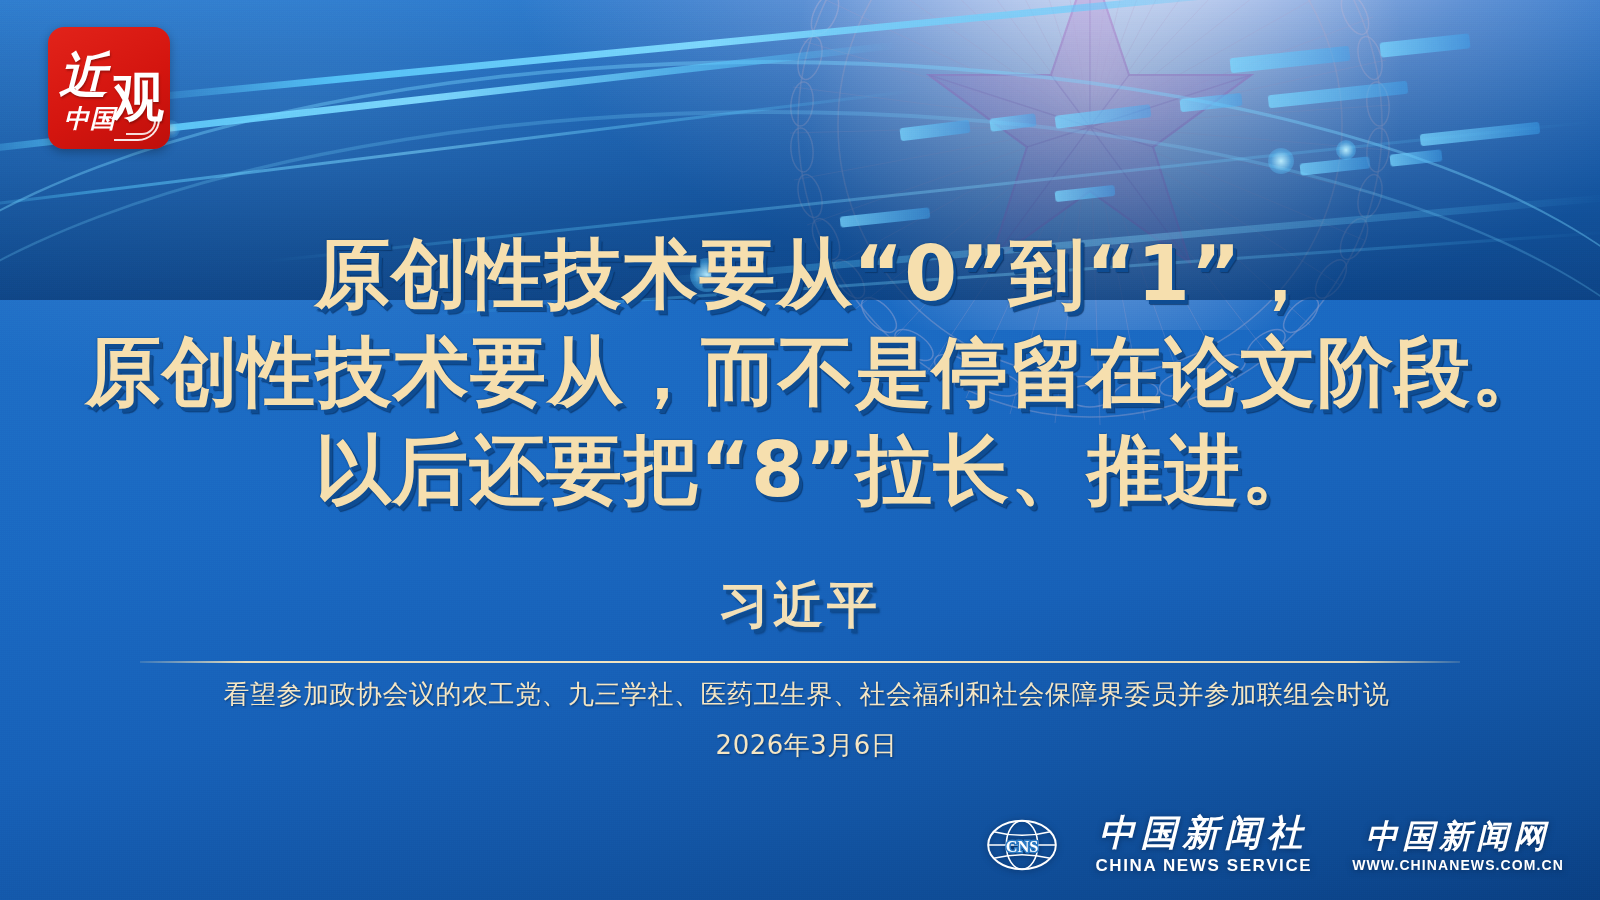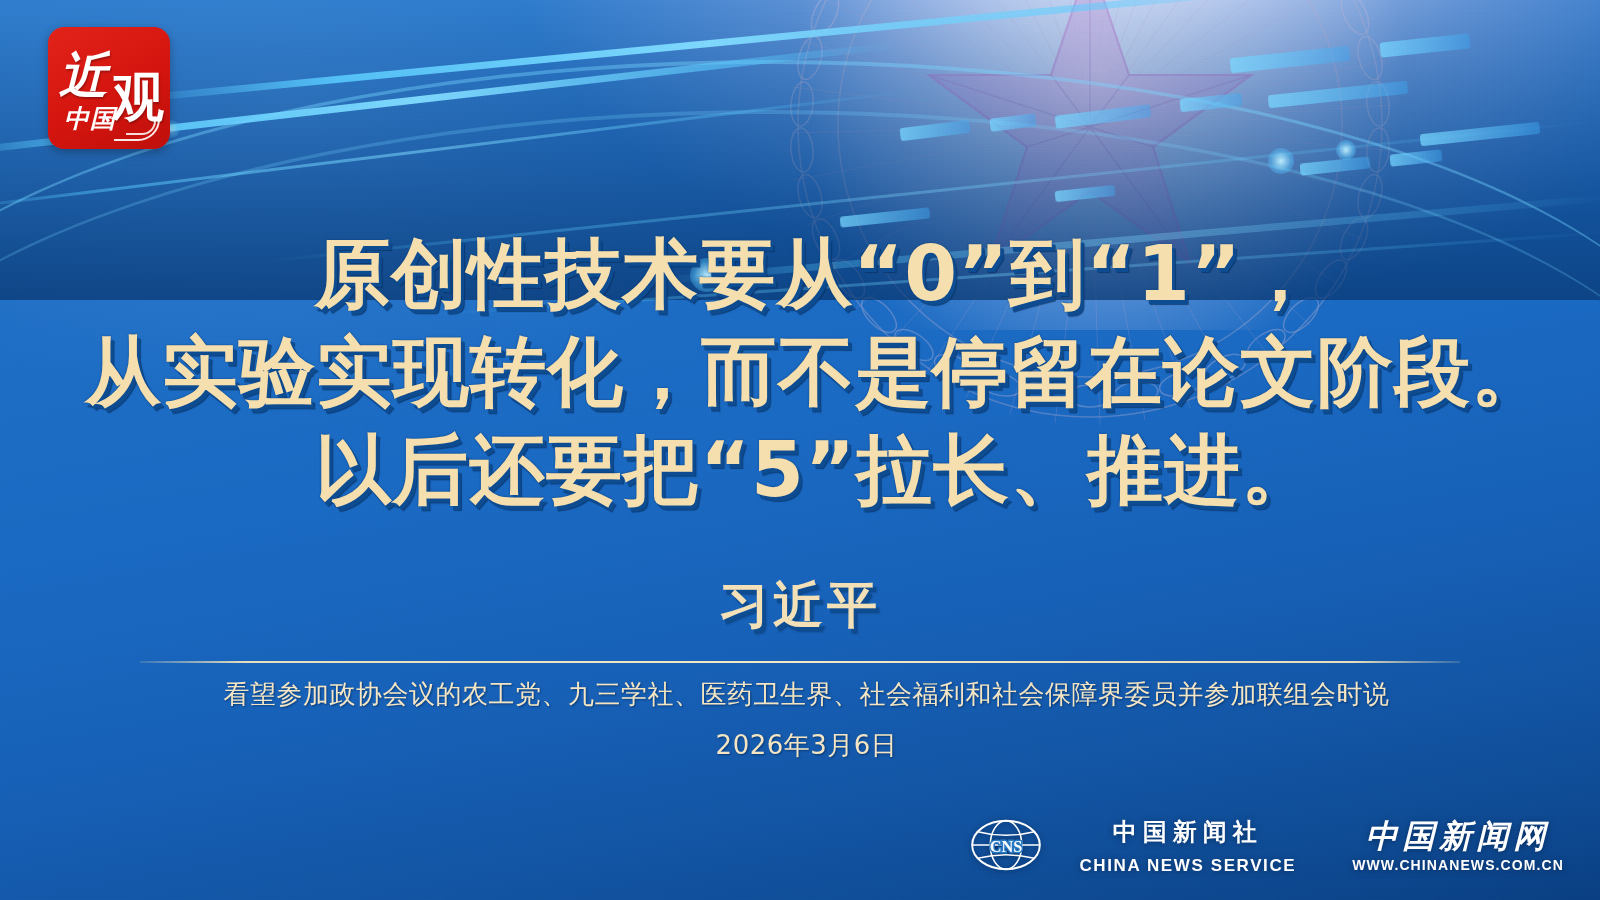--- a/index.html
+++ b/index.html
@@ -168,30 +168,31 @@
   .footer{
     position:absolute; right:36px; bottom:24px;
     display:flex; align-items:center; gap:36px;
     filter:drop-shadow(0 1px 3px rgba(0,20,50,.5));
   }
   .cns-globe{width:74px; height:58px;}
   .cns-block{display:flex; flex-direction:column; align-items:center;}
   .cns-cn{
     font-family:"DejaVu Serif","Liberation Serif",serif;
     font-weight:bold;
-    font-size:24px; color:#fff; letter-spacing:6px;
+    font-size:36px; color:#fff; letter-spacing:6px;
+    font-style:italic;
     line-height:36px;
   }
   .cns-en{
     font-family:"Liberation Sans",sans-serif;
     font-weight:bold;
     font-size:17px; color:#fff; letter-spacing:1.6px;
     margin-top:6px;
   }
-  .cnw-block{display:flex; flex-direction:column; align-items:center; margin-left:20px;}
+  .cnw-block{display:flex; flex-direction:column; align-items:center; margin-left:4px;}
   .cnw-cn{
     font-family:"DejaVu Serif","Liberation Serif",serif;
     font-weight:bold;
     font-size:32px; color:#fff; letter-spacing:5px;
     font-style:italic;
     line-height:36px;
   }
   .cnw-en{
     font-family:"Liberation Sans",sans-serif;
     font-weight:bold;
@@ -360,22 +361,22 @@
   <div class="logo">
     <div class="logo-jin">近</div>
     <div class="logo-guan">观</div>
     <div class="logo-zhongguo">中国</div>
     <div class="logo-swirl"></div>
     <div class="logo-swirl2"></div>
   </div>
 
   <div class="quote">
     <div class="qline">原创性技术要从“0”到“1”，</div>
-    <div class="qline">从实验实现转化，而不是停留在论文阶段。</div>
-    <div class="qline">以后还要把“5”拉长、推进。</div>
+    <div class="qline">原创性技术要从，而不是停留在论文阶段。</div>
+    <div class="qline">以后还要把“8”拉长、推进。</div>
   </div>
 
   <div class="signature">习近平</div>
 
   <div class="divider"></div>
 
   <div class="caption">
     <span>看望参加政协会议的农工党、九三学社、医药卫生界、社会福利和社会保障界委员并参加联组会时说</span>
     <span class="date">2026年3月6日</span>
   </div>

